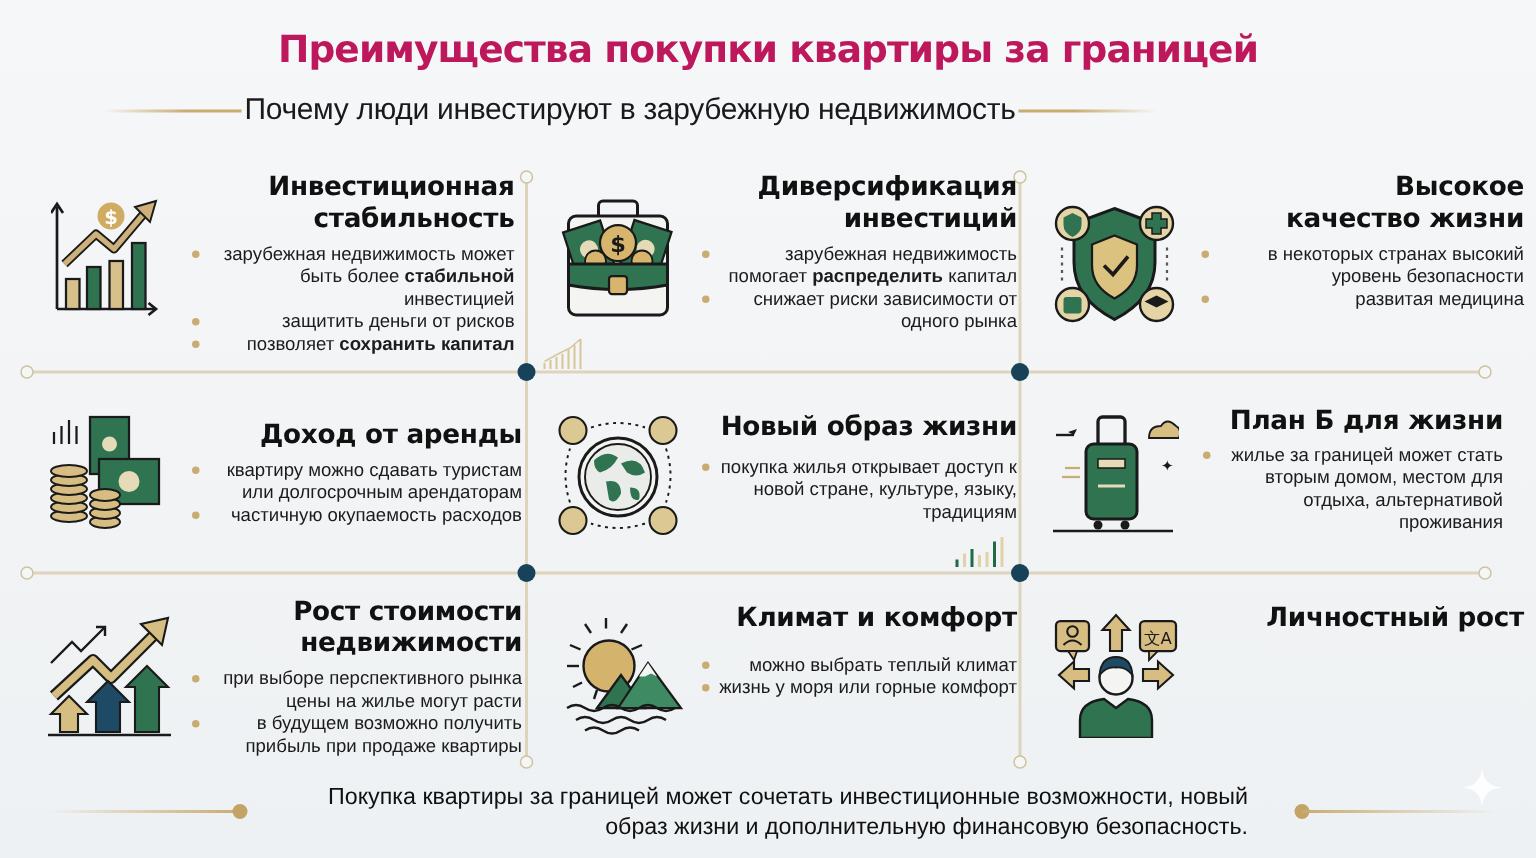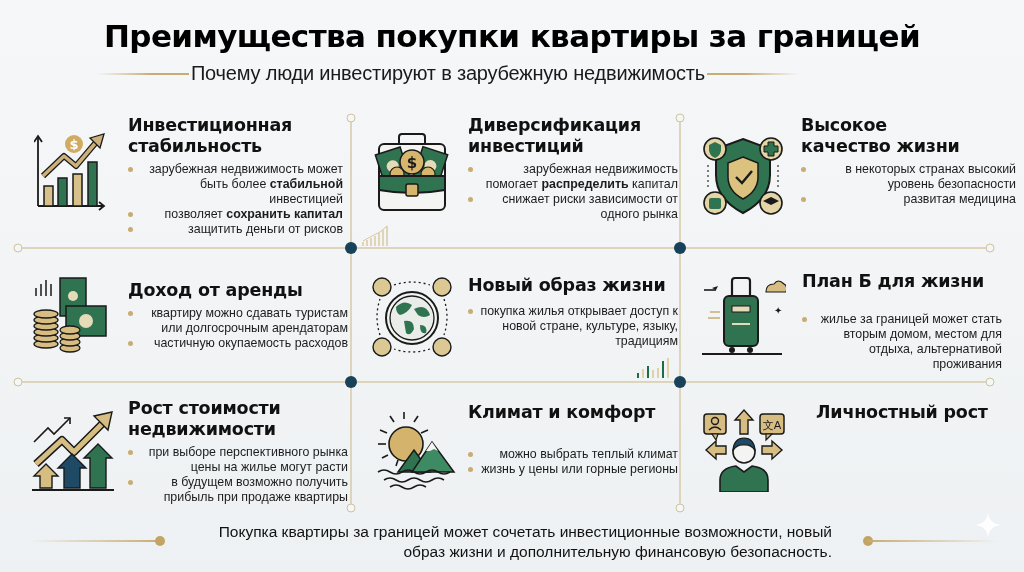--- a/index.html
+++ b/index.html
@@ -5,46 +5,47 @@
   * { box-sizing: border-box; margin: 0; padding: 0; }
   html, body { width: 1024px; height: 572px; overflow: hidden; }
   body {
     background: linear-gradient(180deg, #f6f7f8 0%, #eef1f3 100%);
     font-family: "DejaVu Sans", sans-serif;
     color: #111;
     position: relative;
   }
   .title {
     position: absolute; top: 18px; left: 0; width: 1024px;
-    text-align: center; font-size: 31px; font-weight: bold;
-    color: #000000; letter-spacing: -0.6px;
+    text-align: center; font-size: 25px; font-weight: bold;
+    color: #be185d; letter-spacing: -0.6px;
     font-family: "DejaVu Sans", sans-serif;
   }
   .subtitle-row {
     position: absolute; top: 62px; left: 0; width: 840px;
-    display: flex; align-items: center; justify-content: center; gap: 2px; margin-left: 28px;
+    display: flex; align-items: center; justify-content: center; gap: 2px;
   }
   .subtitle {
     font-family: "Liberation Sans", sans-serif;
     font-size: 20px; color: #1a1a1a; letter-spacing: -0.2px;
   }
   .gold-line { height: 2px; width: 92px; background: linear-gradient(90deg, rgba(200,170,110,0) 0%, #c9ac72 60%, #c9ac72 100%); }
   .gold-line.r { background: linear-gradient(90deg, #c9ac72 0%, #c9ac72 40%, rgba(200,170,110,0) 100%); }
 
   .hline { position: absolute; height: 2px; background: #ddd4bb; left: 18px; width: 972px; }
   .vline { position: absolute; width: 2px; background: #ddd4bb; top: 118px; height: 390px; }
   .dot { position: absolute; width: 12px; height: 12px; border-radius: 50%; background: #17425a; transform: translate(-50%, -50%); }
   .odot { position: absolute; width: 9px; height: 9px; border-radius: 50%; background: #f5f6f6; border: 1.5px solid #cfc2a0; transform: translate(-50%, -50%); }
 
   .card { position: absolute; }
   .card .icon { position: absolute; }
   .card .text { position: absolute; }
   .card h2 {
     font-size: 17.5px; font-weight: bold; line-height: 21px; color: #111;
     letter-spacing: -0.2px;
+    text-align: right;
   }
   .card ul { list-style: none; margin-top: 5px; }
   .card li {
     font-family: "Liberation Sans", sans-serif;
     font-size: 12.4px; line-height: 15px; color: #1c1c1c;
     padding-left: 11px; position: relative; text-align: right;
   }
   .card li::before {
     content: ""; position: absolute; left: 0; top: 5px; width: 5px; height: 5px;
     border-radius: 50%; background: #c9ac72;
@@ -127,22 +128,22 @@
     <polyline points="9,44 30,24 42,34 64,8" fill="none" stroke="#1a1a1a" stroke-width="6" stroke-linejoin="round"></polyline>
     <polyline points="9,44 30,24 42,34 64,8" fill="none" stroke="#cdb07a" stroke-width="3.5" stroke-linejoin="round"></polyline>
     <polygon points="56,6 70,2 66,16" fill="#cdb07a" stroke="#1a1a1a" stroke-width="1.3"></polygon>
     <circle cx="40" cy="12" r="9" fill="#cfac62"></circle>
     <text x="40" y="17" text-anchor="middle" font-size="13" font-weight="bold" fill="#fff" font-family="DejaVu Sans, sans-serif">$</text>
   </svg>
   <div class="text" style="left:128px;top:115px;width:215px">
     <h2><span>Инвестиционная</span><br><span>стабильность</span></h2>
     <ul>
       <li><span>зарубежная недвижимость может быть более </span><b>стабильной</b><span> инвестицией</span></li>
+      <li><span>защитить деньги от рисков</span><b></b><span></span></li>
       <li><span>позволяет </span><b>сохранить капитал</b><span></span></li>
-      <li><span>защитить деньги от рисков</span><b></b><span></span></li>
     </ul>
   </div>
 </div>
 
 <div class="card">
   <svg class="icon" style="left:373px;top:132px" width="78" height="80" viewBox="0 0 78 80">
     <rect x="26" y="2" width="26" height="12" rx="3" fill="none" stroke="#1a1a1a" stroke-width="2"></rect>
     <rect x="6" y="12" width="66" height="66" rx="5" fill="#f4f4f2" stroke="#1a1a1a" stroke-width="2"></rect>
     <g transform="rotate(-18 20 32)">
         <rect x="6" y="18" width="26" height="32" fill="#2f7350" stroke="#1a1a1a" stroke-width="1.5"></rect>
@@ -262,21 +263,21 @@
     <line x1="30" y1="52" x2="48" y2="52" stroke="#e6dbb8" stroke-width="2"></line>
     <circle cx="30" cy="78" r="3" fill="#1a1a1a"></circle>
       <circle cx="48" cy="78" r="3" fill="#1a1a1a"></circle>
     <line x1="8" y1="40" x2="18" y2="40" stroke="#c9ac72" stroke-width="1.5"></line>
     <line x1="6" y1="46" x2="18" y2="46" stroke="#c9ac72" stroke-width="1.5"></line>
     <line x1="0" y1="82" x2="80" y2="82" stroke="#1a1a1a" stroke-width="1.8"></line>
     <text x="72" y="42" font-size="10" fill="#1a1a1a" font-family="DejaVu Sans, sans-serif">✦</text>
   </svg>
   <div class="text" style="left:802px;top:271px;width:200px">
     <h2>План Б для жизни</h2>
-    <ul style="margin-top:20px">
+    <ul style="margin-top:4px">
       <li><span>жилье за границей может стать вторым домом, местом для отдыха, альтернативой проживания</span></li>
     </ul>
   </div>
 </div>
 
 <div class="card">
   <svg class="icon" style="left:32px;top:410px" width="82" height="82" viewBox="0 0 82 82">
     <polyline points="2,32 16,18 22,24 38,8" fill="none" stroke="#1a1a1a" stroke-width="1.6"></polyline>
     <polyline points="32,8 38,8 38,14" fill="none" stroke="#1a1a1a" stroke-width="1.6"></polyline>
     <polyline points="4,54 30,30 42,42 74,10" fill="none" stroke="#1a1a1a" stroke-width="8" stroke-linejoin="round"></polyline>
@@ -313,23 +314,23 @@
     <polygon points="36,62 56,32 78,62" fill="#3e8a62" stroke="#1a1a1a" stroke-width="1.5"></polygon>
     <polygon points="50,41 56,32 62,41 58,39 54,41" fill="#f4f4f2"></polygon>
     <g fill="none" stroke="#1a1a1a" stroke-width="1.6">
       <path d="M2 62 q6 -4 12 0 t12 0 t12 0 t12 0 t12 0 t12 0"></path>
       <path d="M8 70 q6 -4 12 0 t12 0 t12 0 t12 0 t12 0"></path>
       <path d="M14 77 q6 -4 12 0 t12 0 t12 0"></path>
     </g>
   </svg>
   <div class="text" style="left:468px;top:402px;width:210px">
     <h2>Климат и комфорт</h2>
-    <ul style="margin-top:24px">
+    <ul style="margin-top:13px">
       <li><span>можно выбрать теплый климат</span></li>
-      <li><span>жизнь у цены или горные регионы</span></li>
+      <li><span>жизнь у моря или горные комфорт</span></li>
     </ul>
   </div>
 </div>
 
 <div class="card">
   <svg class="icon" style="left:702px;top:408px" width="84" height="84" viewBox="0 0 84 84">
     <rect x="2" y="6" width="22" height="20" rx="3" fill="#d7bd82" stroke="#1a1a1a" stroke-width="1.5"></rect>
     <polygon points="10,26 16,26 14,32" fill="#d7bd82" stroke="#1a1a1a" stroke-width="1.2"></polygon>
     <circle cx="13" cy="13" r="3.5" fill="none" stroke="#1a1a1a" stroke-width="1.4"></circle>
     <path d="M7 22 Q13 16 19 22" fill="none" stroke="#1a1a1a" stroke-width="1.4"></path>

